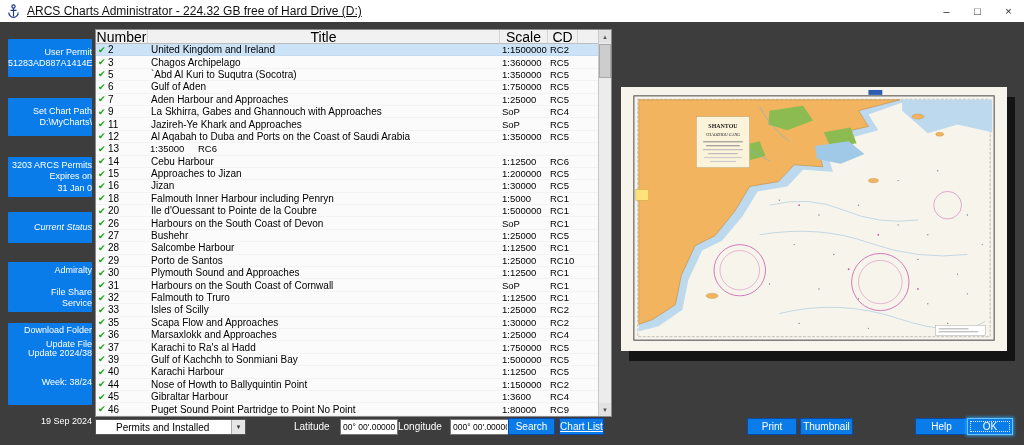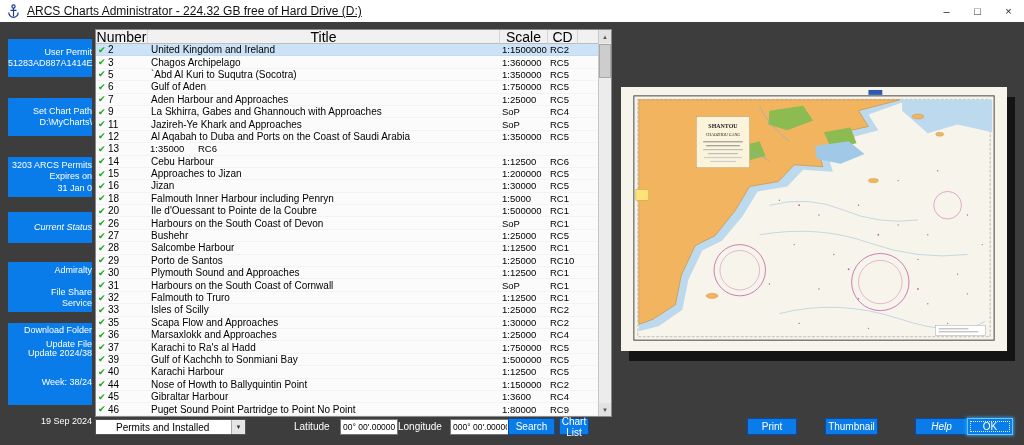--- a/index.html
+++ b/index.html
@@ -69,24 +69,24 @@
   .lbl-lon{ left:398px; width:48px; }
   .coord-input{ position:absolute; top:419px; height:16px; border:1px solid #777; background:#fff;
                 font-family:"Liberation Sans",sans-serif; font-size:8.5px; color:#000; padding:0 2px; }
   .inp-lat{ left:340px; width:58px; }
   .inp-lon{ left:450px; width:60px; }
   .blue-btn{ position:absolute; top:418px; height:17px; background:var(--accent-blue,#0a7cea);
              color:#fff; border:1px solid var(--accent-blue-dark,#0a4aa6); border-radius:0;
              font-family:"Liberation Sans",sans-serif; font-size:10px; display:flex;
              align-items:center; justify-content:center; cursor:default; }
   .btn-search{ left:508px; width:47px; }
-  .btn-chartlist{ left:559px; width:30px; }
+  .btn-chartlist{ left:559px; width:45px;text-decoration:underline; }
   .btn-print{ left:747px; width:50px; }
-  .btn-thumbnail{ left:825px; width:53px; }
-  .btn-help{ left:915px; width:53px;font-style:italic; }
+  .btn-thumbnail{ left:800px; width:53px; }
+  .btn-help{ left:915px; width:53px; }
   .btn-ok{ left:967px; width:46px; border-color:#66c6ff; box-shadow:0 0 3px 1px rgba(46,169,255,.8);
            outline:1px dotted #d9f3ff; outline-offset:-4px; }
 </style>
 </head>
 <body>
 
 <div class="screen">
 
   <header class="titlebar">
     <span class="app-icon">

